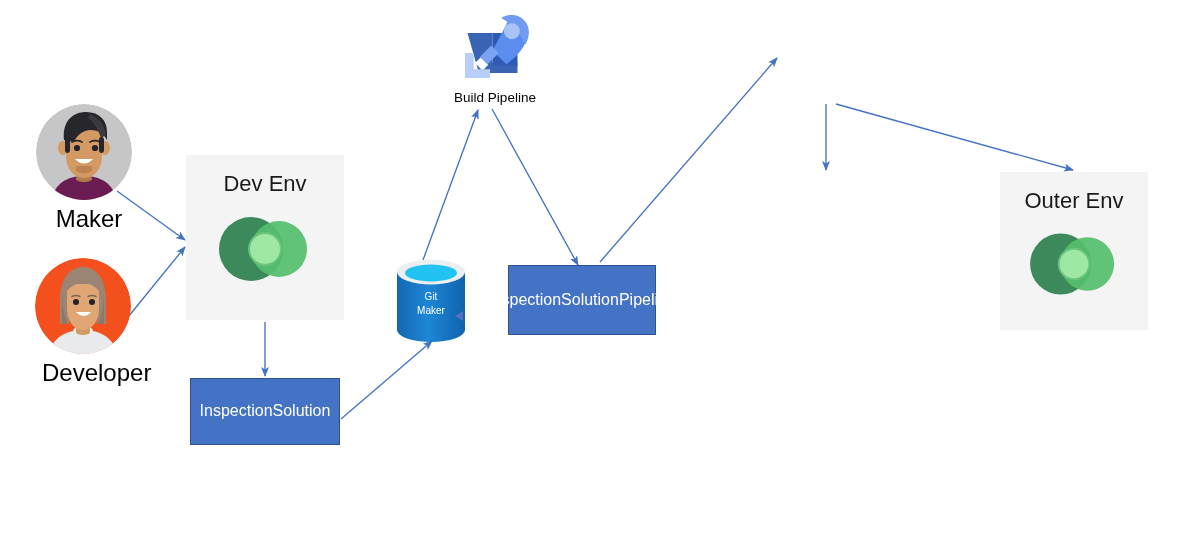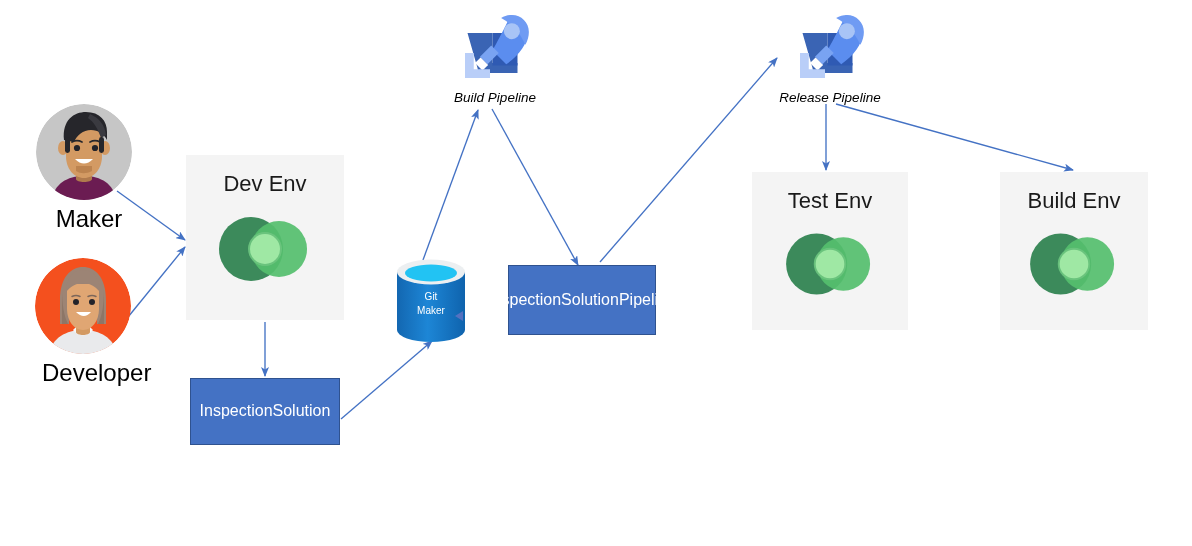--- a/index.html
+++ b/index.html
@@ -85,21 +85,20 @@
     text-align: center;
     z-index: 3;
     box-sizing: border-box;
   }
   
   .pipeline {
     position: absolute;
     z-index: 3;
     text-align: center;
     width: 150px;
-    font-style: italic;
   }
   .pipeline-label {
     font-size: 13.5px;
     color: #000000;
     margin-top: -2px;
     white-space: nowrap;
   }
   
   .repo {
     position: absolute;
@@ -237,34 +236,23 @@
     <div class="env-icon-wrap">
       <svg width="104" height="88" viewBox="0 0 104 88" xmlns="http://www.w3.org/2000/svg">
         <circle cx="38" cy="44" r="32" fill="#3c8a5b"></circle>
         <circle cx="66" cy="44" r="28" fill="#55be6e" opacity=".93"></circle>
         <circle cx="52" cy="44" r="17" fill="#6cc47f" opacity=".92"></circle>
         <circle cx="52" cy="44" r="15" fill="#9fe8a4"></circle>
       </svg>
     </div>
   </div>
 
-  <div class="env-card" style="left:752px; top:172px; width:156px; height:158px;">
-    <div class="env-title">Test Env</div>
-    <div class="env-icon-wrap">
-      <svg width="104" height="84" viewBox="0 0 104 88" xmlns="http://www.w3.org/2000/svg">
-        <circle cx="38" cy="44" r="32" fill="#3c8a5b"></circle>
-        <circle cx="66" cy="44" r="28" fill="#55be6e" opacity=".93"></circle>
-        <circle cx="52" cy="44" r="17" fill="#6cc47f" opacity=".92"></circle>
-        <circle cx="52" cy="44" r="15" fill="#9fe8a4"></circle>
-      </svg>
-    </div>
-  </div>
 
   <div class="env-card" style="left:1000px; top:172px; width:148px; height:158px;">
-    <div class="env-title">Build Env</div>
+    <div class="env-title">Outer Env</div>
     <div class="env-icon-wrap">
       <svg width="104" height="84" viewBox="0 0 104 88" xmlns="http://www.w3.org/2000/svg">
         <circle cx="38" cy="44" r="32" fill="#3c8a5b"></circle>
         <circle cx="66" cy="44" r="28" fill="#55be6e" opacity=".93"></circle>
         <circle cx="52" cy="44" r="17" fill="#6cc47f" opacity=".92"></circle>
         <circle cx="52" cy="44" r="15" fill="#9fe8a4"></circle>
       </svg>
     </div>
   </div>
 
@@ -275,33 +263,20 @@
       <path d="M44,6 c8,0 14,6 14,14 c0,9 -7,18 -17,25 l-11,-11 c6,-11 15,-28 14,-28 Z" fill="#5b8def"></path>
       <path d="M45.5,5.5 c7.6,0 13.6,6 13.6,13.6 c0,3.4 -1,6.9 -2.8,10.3 c-4.2,-9.4 -11,-17.1 -19.4,-21.5 c2.7,-1.6 5.6,-2.4 8.6,-2.4 Z" fill="#6f9bf3"></path>
       <circle cx="45.5" cy="18.5" r="6.4" fill="#a8c4f6"></circle>
       <path d="M29,30 l-9,9 l6,6 l9,-9 Z" fill="#79a3f2"></path>
       <path d="M20.5,39.5 l-4.5,4.5 l6,6 l4.5,-4.5 Z" fill="#ffffff"></path>
       <path d="M8,36 h7 v13 h13 v7 h-20 Z" fill="#b9cef8"></path>
     </svg>
     <div class="pipeline-label">Build Pipeline</div>
   </div>
 
-  <div class="pipeline" style="left:755px; top:8px;">
-    <svg width="88" height="80" viewBox="0 0 64 64" xmlns="http://www.w3.org/2000/svg">
-      <path d="M8,20 h20 v24 h20 v8 h-28 a4,4 0 0 1 -4,-4 Z" fill="#3a64b4" transform="translate(2,0)"></path>
-      <path d="M30,20 h20 v26 h-20 Z" fill="#2f5ab3"></path>
-      <path d="M44,6 c8,0 14,6 14,14 c0,9 -7,18 -17,25 l-11,-11 c6,-11 15,-28 14,-28 Z" fill="#5b8def"></path>
-      <path d="M45.5,5.5 c7.6,0 13.6,6 13.6,13.6 c0,3.4 -1,6.9 -2.8,10.3 c-4.2,-9.4 -11,-17.1 -19.4,-21.5 c2.7,-1.6 5.6,-2.4 8.6,-2.4 Z" fill="#6f9bf3"></path>
-      <circle cx="45.5" cy="18.5" r="6.4" fill="#a8c4f6"></circle>
-      <path d="M29,30 l-9,9 l6,6 l9,-9 Z" fill="#79a3f2"></path>
-      <path d="M20.5,39.5 l-4.5,4.5 l6,6 l4.5,-4.5 Z" fill="#ffffff"></path>
-      <path d="M8,36 h7 v13 h13 v7 h-20 Z" fill="#b9cef8"></path>
-    </svg>
-    <div class="pipeline-label">Release Pipeline</div>
-  </div>
 
   <div class="repo" style="left:393px; top:256px; height:90px;">
     <svg width="76" height="90" viewBox="0 0 76 90" xmlns="http://www.w3.org/2000/svg">
       <defs>
         <linearGradient id="repoBody" x1="0" y1="0" x2="1" y2="0">
           <stop offset="0" stop-color="#1367b1"></stop>
           <stop offset="0.45" stop-color="#1d86d6"></stop>
           <stop offset="1" stop-color="#0f63ad"></stop>
         </linearGradient>
       </defs>

